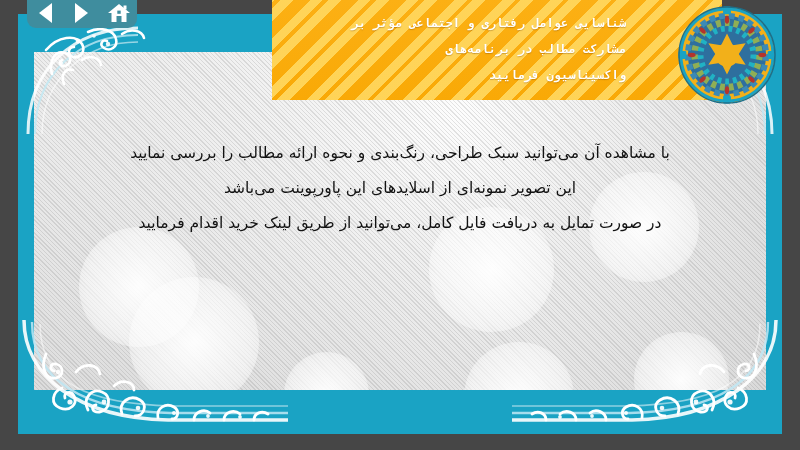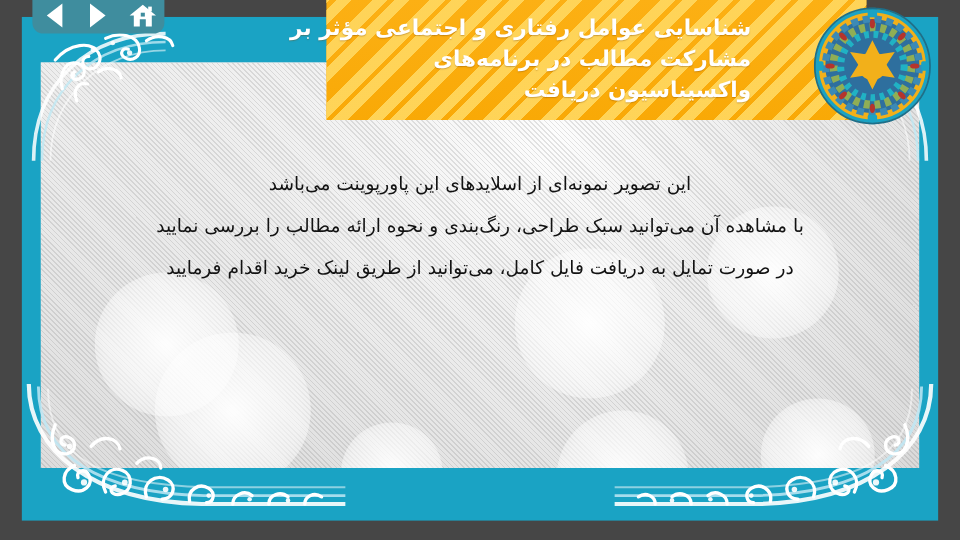--- a/index.html
+++ b/index.html
@@ -64,23 +64,24 @@
         rgba(255,214,92,.95) 0 9px,
         rgba(252,176,22,0) 9px 13px,
         rgba(255,214,92,.95) 13px 22px,
         rgba(252,176,22,0) 22px 34px),
       linear-gradient(180deg,#fcb014 0%,#f9a906 100%);
     display:flex;align-items:center;justify-content:flex-end;
     padding:0 96px 0 10px;box-sizing:border-box;
   }
   #title-text{
     direction:rtl;color:#ffffff;
-    font-size:18px;line-height:26px;font-weight:bold;
+    font-size:12px;line-height:26px;font-weight:bold;
     text-shadow:0 1px 1px rgba(120,70,0,.35);
     width:100%;
+    font-family:Liberation Mono, monospace;
   }
   #title-text div{white-space:nowrap;}
 
   
   #mandala{
     position:absolute;left:678px;top:6px;width:98px;height:98px;z-index:30;
   }
 
   
   #body-text{
@@ -208,31 +209,31 @@
       <circle cx="52" cy="88" r="2.6"></circle>
         <circle cx="86" cy="88" r="2.4"></circle>
       <circle cx="120" cy="94" r="2.3"></circle>
         <circle cx="156" cy="99" r="2"></circle>
       <circle cx="190" cy="102" r="1.9"></circle>
         <circle cx="222" cy="103" r="1.9"></circle>
     </g>
   </svg>
 
   <div id="body-text">
+    <div class="bline">با مشاهده آن می‌توانید سبک طراحی، رنگ‌بندی و نحوه ارائه مطالب را بررسی نمایید</div>
     <div class="bline">این تصویر نمونه‌ای از اسلایدهای این پاورپوینت می‌باشد</div>
-    <div class="bline">با مشاهده آن می‌توانید سبک طراحی، رنگ‌بندی و نحوه ارائه مطالب را بررسی نمایید</div>
     <div class="bline">در صورت تمایل به دریافت فایل کامل، می‌توانید از طریق لینک خرید اقدام فرمایید</div>
   </div>
 </div>
 
 <div id="title-banner">
   <div id="title-text">
     <div>شناسایی عوامل رفتاری و اجتماعی مؤثر بر</div>
     <div>مشارکت مطالب در برنامه‌های</div>
-    <div>واکسیناسیون دریافت</div>
+    <div>واکسیناسیون فرمایید</div>
   </div>
 </div>
 
 <svg id="mandala" viewBox="0 0 100 100">
   <circle cx="50" cy="50" r="49" fill="#f2b01a"></circle>
   <circle cx="50" cy="50" r="47" fill="none" stroke="#1aa3c4" stroke-width="3"></circle>
   <circle cx="50" cy="50" r="43" fill="none" stroke="#f2b01a" stroke-width="2.5"></circle>
   <circle cx="50" cy="50" r="40" fill="#2e6f9e"></circle>
   <g>
     <circle cx="50" cy="50" r="40" fill="none" stroke="#3c8ab5" stroke-width="6" stroke-dasharray="6 4"></circle>

